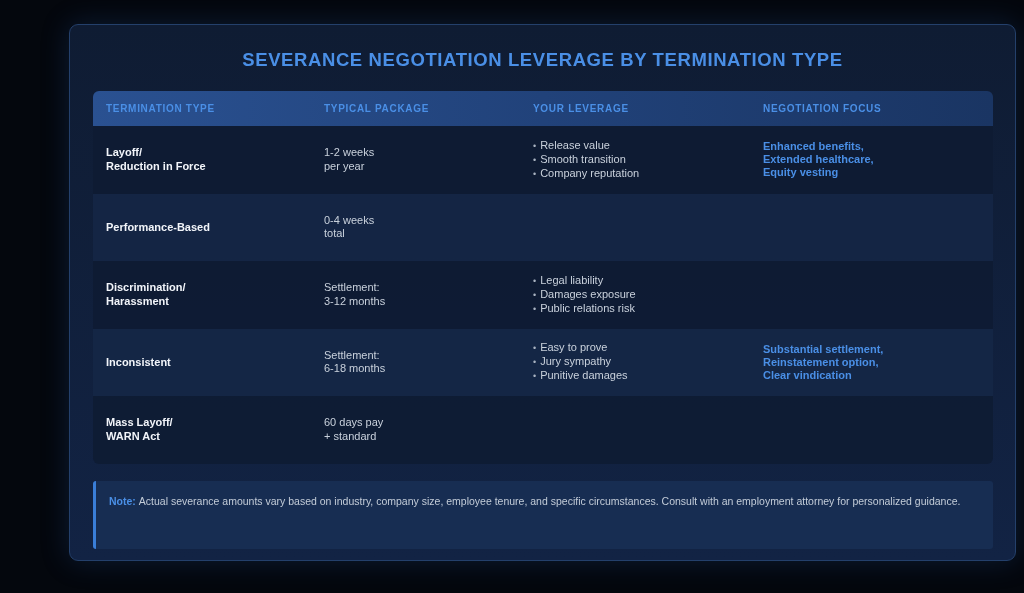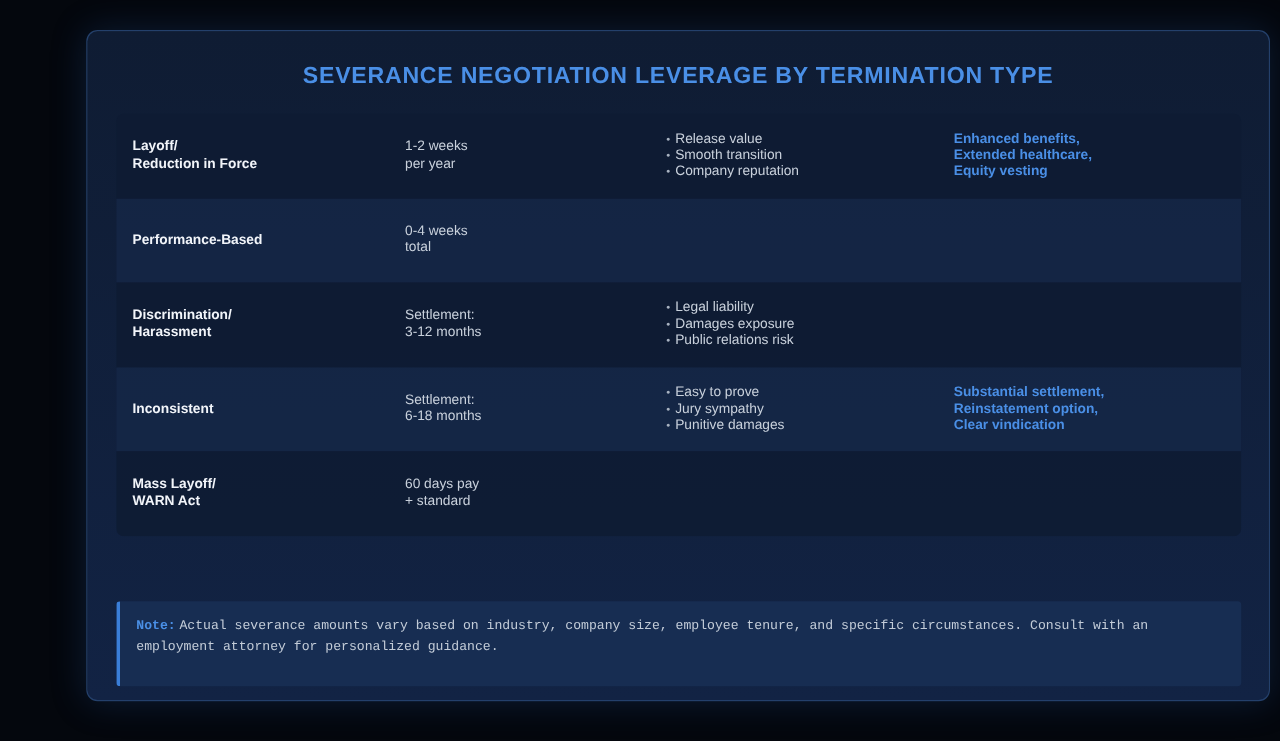--- a/index.html
+++ b/index.html
@@ -51,31 +51,37 @@
   .cell-lev .li::before { content: "•"; margin-right: 4px; color: #aab4c2; font-size: 9px; }
   .cell-focus { color: #4a8fe6; font-size: 11px; font-weight: 700; line-height: 13px; }
   .rowwrap { position: relative; }
   .x1 { left: 13px; } .x2 { left: 231px; } .x3 { left: 440px; } .x4 { left: 670px; }
   .note {
     position: absolute; left: 23px; top: 456px; width: 900px; height: 68px;
     background: #172d52;
     border-left: 3px solid #3a7ed8;
     border-radius: 3px;
     padding: 12px 13px;
-    color: #c3ccd8; font-size: 10.5px; line-height: 16.5px; font-family: Liberation Mono, monospace;
+    color: #c3ccd8; font-size: 10.5px; line-height: 16.5px;
   }
   .note .lbl { color: #4a8fe6; font-weight: 700; margin-right: 3px; }
 </style>
 </head>
 <body>
 
 <div class="card">
   <h1 class="title">Severance Negotiation Leverage by Termination Type</h1>
 
   <div class="table">
+    <div class="thead rowwrap">
+      <span class="th col x1">Termination Type</span>
+      <span class="th col x2">Typical Package</span>
+      <span class="th col x3">Your Leverage</span>
+      <span class="th col x4">Negotiation Focus</span>
+    </div>
     <div id="tbody">
         <div class="row rowwrap">
           <div class="col x1 cell-type">
             <div>Layoff/</div>
             <div>Reduction in Force</div>
           </div>
           <div class="col x2 cell-pkg">
             <div>1-2 weeks</div>
             <div>per year</div>
           </div>

